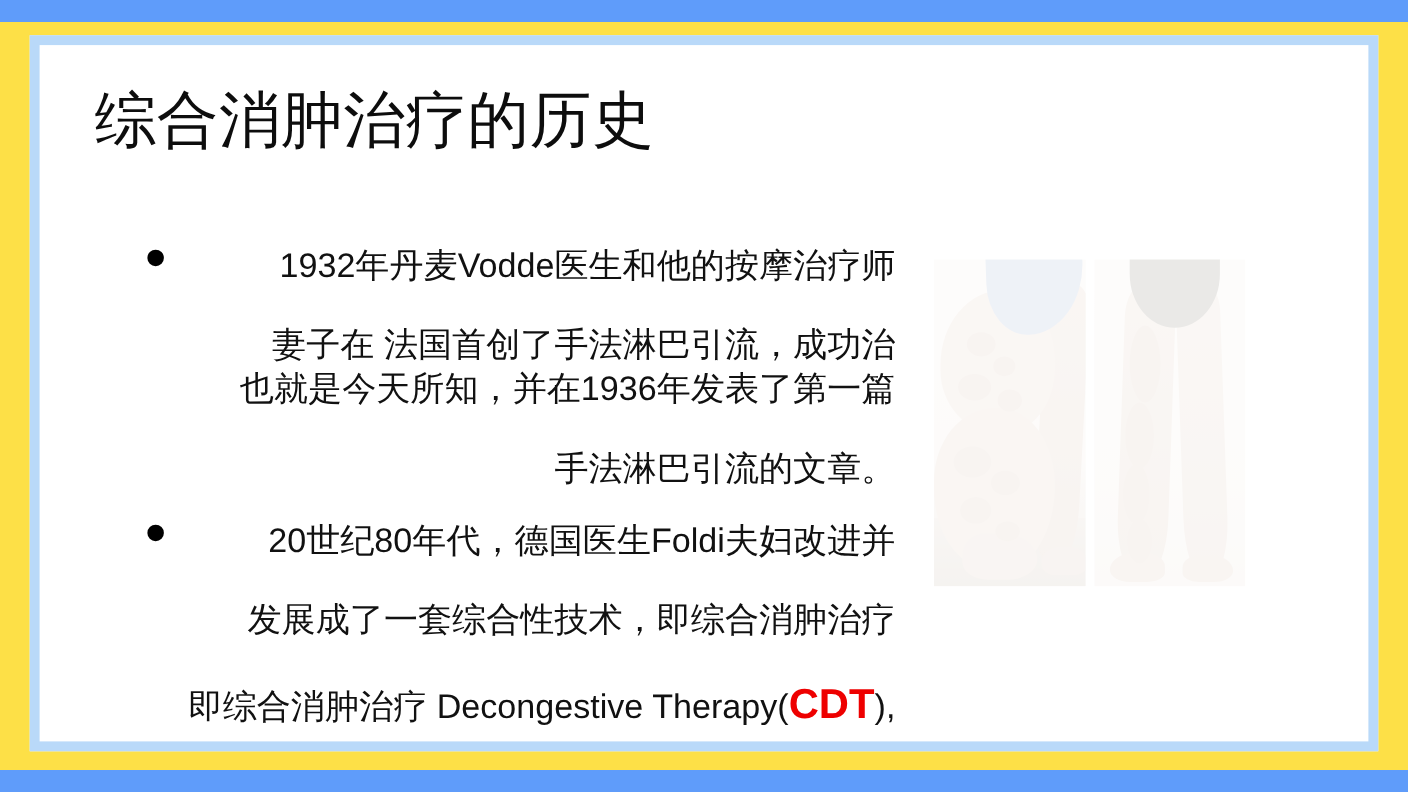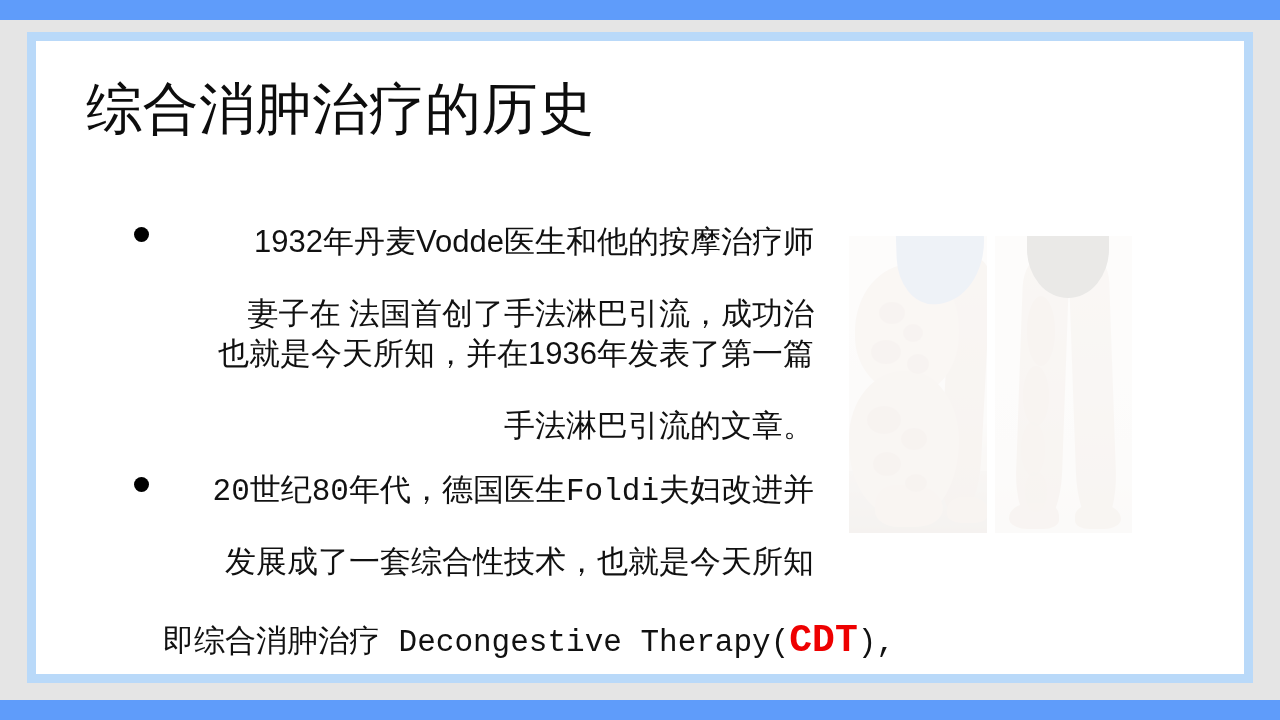--- a/index.html
+++ b/index.html
@@ -11,21 +11,21 @@
     width: 1280px;
     height: 720px;
     overflow: hidden;
     font-family: "Liberation Sans", "DejaVu Sans", sans-serif;
     position: relative;
   }
 
   .slide {
     position: absolute;
     inset: 0;
-    background: #e5e5e5;
+    background: #fde047;
     padding-left: 13px;
   }
 
   
   .bar-top {
     position: absolute;
     left: 0;
     top: 0;
     width: 1280px;
     height: 20px;
@@ -74,21 +74,21 @@
   }
 
   .para {
     position: relative;
     color: #111111;
     font-size: 31px;
     line-height: 40px;
     font-weight: 400;
   }
   .para.p1 { margin: 0 0 26px 0; }
-  .para.p2 { margin: 0; font-family: Liberation Mono, monospace; }
+  .para.p2 { margin: 0; }
 
   .bullet-dot {
     position: absolute;
     left: 0;
     top: 5px;
     width: 15px;
     height: 15px;
     border-radius: 50%;
     background: #000000;
   }
@@ -277,21 +277,21 @@
         <span class="line hang">妻子在 法国首创了手法淋巴引流，成功治</span>
         <span class="line">也就是今天所知，并在1936年发表了第一篇</span>
         <span class="line hang">手法淋巴引流的文章。</span>
       </span>
     </div>
 
     <div class="para p2">
       <span class="bullet-dot"></span>
       <span class="ptext">
         <span class="line">20世纪80年代，德国医生Foldi夫妇改进并</span>
-        <span class="line hang">发展成了一套综合性技术，也就是今天所知</span>
+        <span class="line hang">发展成了一套综合性技术，即综合消肿治疗</span>
         <span class="line hang tall"><span>即综合消肿治疗 Decongestive Therapy(</span><span class="cdt">CDT</span><span>),</span></span>
       </span>
     </div>
 
   </div>
 
   <div class="photo-group">
 
     <div class="photo left">
       <div class="inner">

